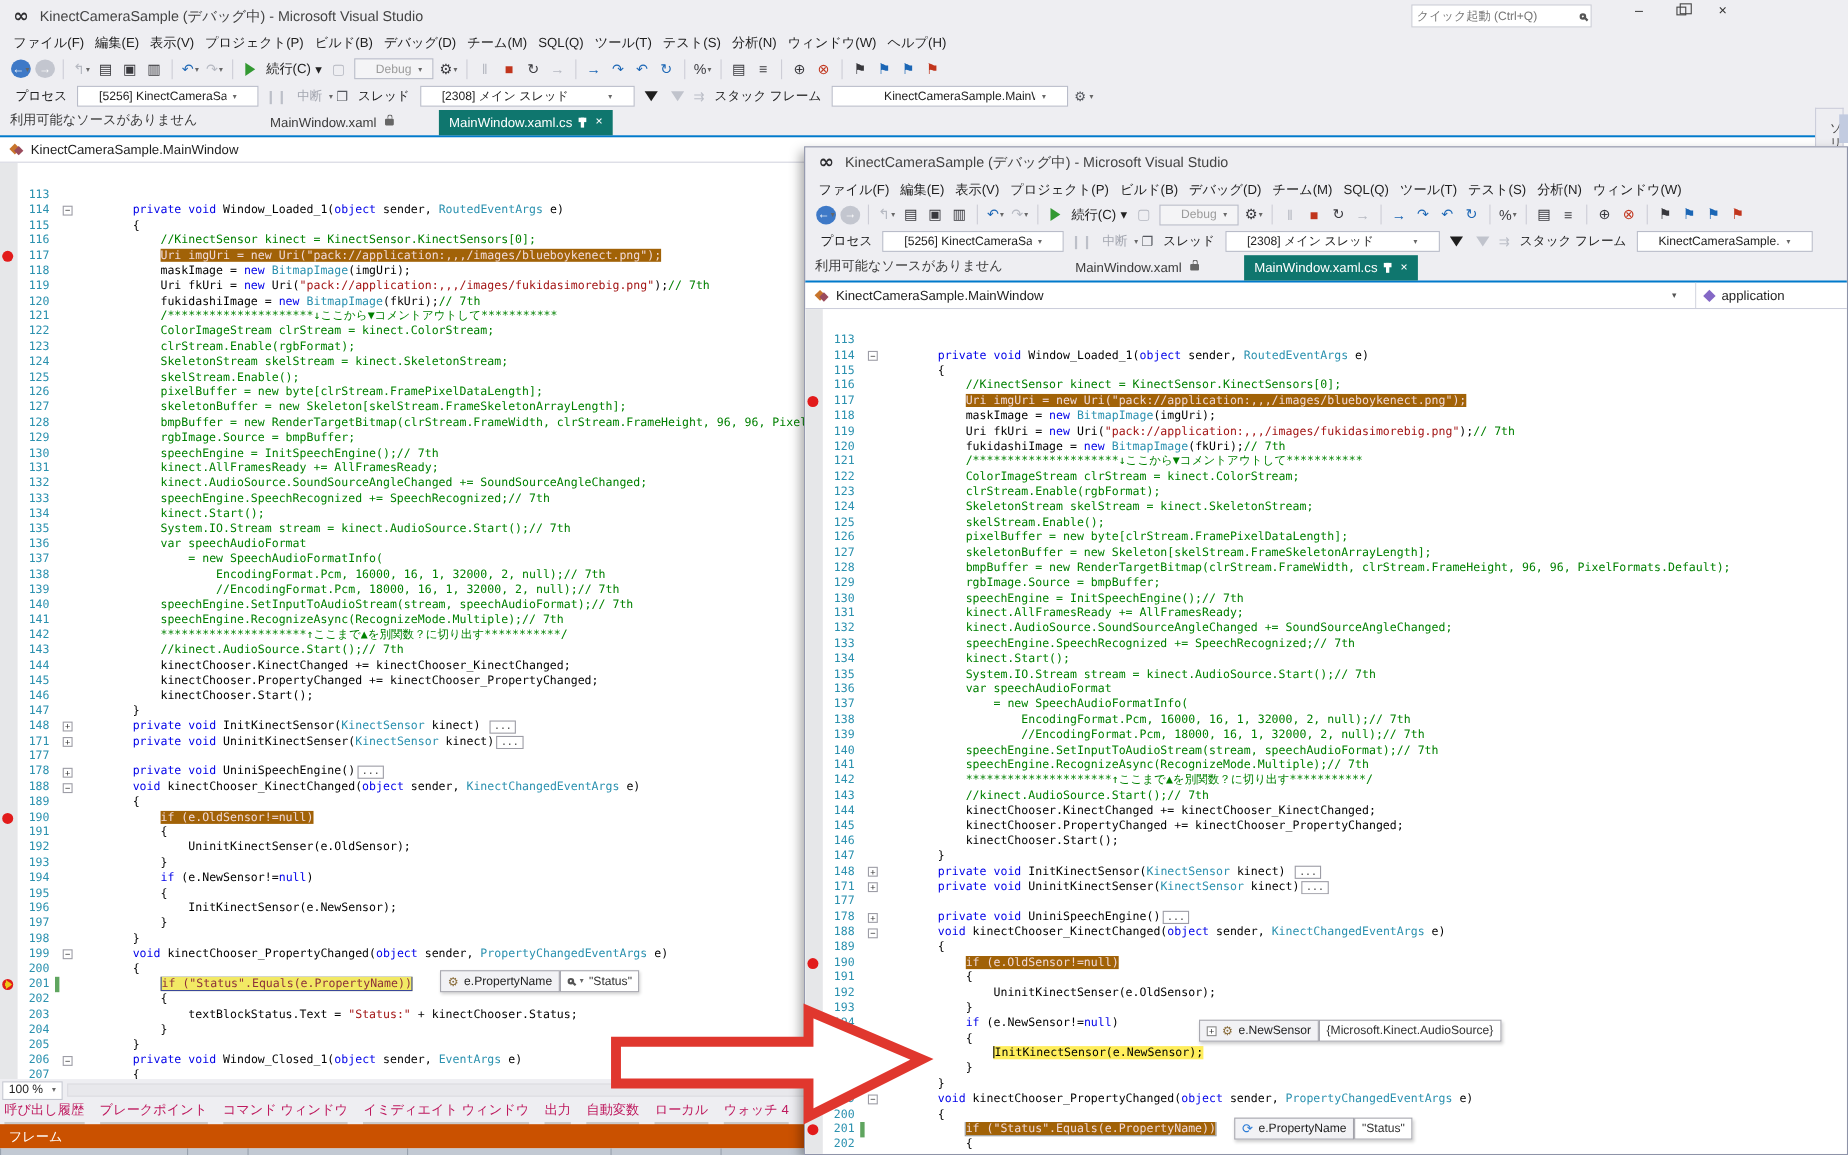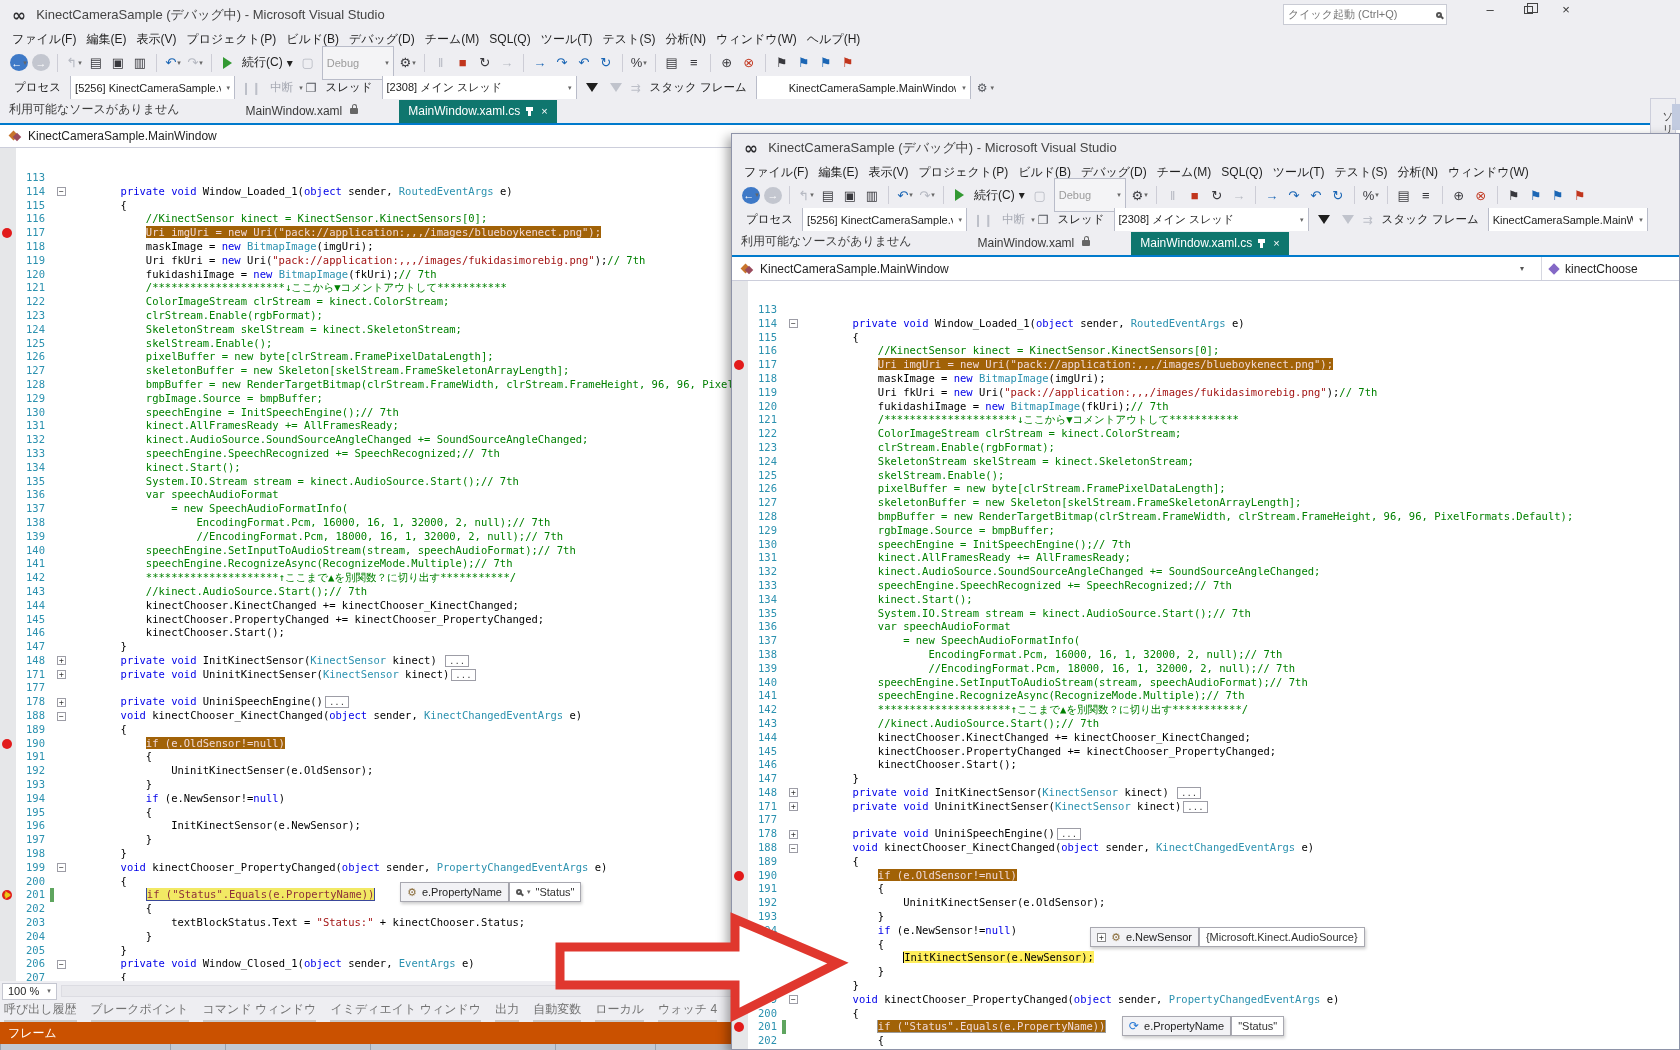--- a/index.html
+++ b/index.html
@@ -32,21 +32,21 @@
   .tbsep{width:1px;height:18px;background:#CDCDD6;margin:0 5px}
   .i-cb{background:#3E79C7;color:#fff;border-radius:50%;width:17px;height:17px;font-size:11px}
   .i-cg{background:#C3C6CF;color:#fff;border-radius:50%;width:17px;height:17px;font-size:11px}
   .i-dk{color:#38383D}
   .i-bl{color:#1B66B5}
   .i-rd{color:#C1351D}
   .i-dis{color:#B6B9C2}
   .contbtn{display:inline-flex;align-items:center;gap:4px;margin:0 4px;font-size:12px;color:#222}
   .contbtn .play{width:0;height:0;border:6px solid transparent;border-left:9px solid #339933;margin-left:2px}
   .combo{display:inline-flex;align-items:center;justify-content:space-between;background:#fff;
-    border:1px solid #B9BCC9;height:34px;font-size:11px;padding:0 4px;color:#222;margin:0 3px}
+    border:1px solid #B9BCC9;height:19px;font-size:11px;padding:0 19px;color:#222;margin:0 3px}
   .combo .dd{font-size:7px;color:#666;margin-left:6px}
   .combo.dis{color:#9B9B9B;background:#F4F4F6}
   
   .debugbar{height:23px;display:flex;align-items:center;padding-left:8px;font-size:11.5px;flex:none;white-space:nowrap;overflow:hidden}
   .dlabel{margin:4px 6px;color:#222}
   .dlabel.dis{color:#A3A6B0}
   .funnel{width:0;height:0;border-left:6px solid transparent;border-right:6px solid transparent;border-top:9px solid #1E1E1E;margin:0 6px}
   .funnel.dis{border-top-color:#C0C3CC}
   .smicon{font-size:12px;color:#55585F;margin:0 3px}
   .smicon.dis{color:#BCBFC8}
@@ -93,21 +93,21 @@
   .yarrow{position:absolute;left:1px;top:4.5px;width:6px;height:4px;background:#EFC718;box-shadow:0 0 1px #806000}
   .yarrow::after{content:'';position:absolute;right:-7px;top:-3.5px;border:5.5px solid transparent;border-left:7px solid #EFC718}
   .yarrow.small{transform:scale(.8);left:4px;top:5px}
   .caret{display:inline-block;width:1px;height:11px;background:#000;vertical-align:-2px}
   
   .zoomrow{height:20px;display:flex;align-items:center;flex:none;background:#EEEEF2}
   .zoombox{display:flex;align-items:center;background:#fff;border:1px solid #C4C6D0;height:17px;
     font-size:11px;padding:0 5px;margin-left:2px;gap:8px}
   .hscroll{flex:1;height:12px;background:#E8E8EC;margin:0 4px;border:1px solid #DCDCE2}
   .bottomtabs{height:21px;display:flex;align-items:flex-start;gap:14px;padding-left:4px;flex:none}
-  .btab{display:flex;flex-direction:column;align-items:flex-start;font-size:12px;color:#737373}
+  .btab{display:flex;flex-direction:column;align-items:flex-start;font-size:12px;color:#be185d}
   .btab .bar{height:7px;background:#CACACA;width:100%;margin-top:2px}
   .statusbar{height:22px;background:#CA5100;color:#fff;font-size:12px;display:flex;align-items:center;padding-left:8px;flex:none}
   .taskstrip{height:6px;background:#C2C9D3;display:flex;flex:none}
   .taskstrip div{border-left:1px solid #97A1AD;height:100%}
   
   .datatip{position:absolute;z-index:30;display:flex;font-size:11px;height:20px;align-items:stretch;white-space:nowrap}
   .dt-seg{display:flex;align-items:center;gap:5px;border:1px solid #A8A8B0;background:#F2F2F5;padding:0 6px;box-shadow:1px 2px 3px rgba(0,0,0,.2)}
   .dt-seg.val{background:#fff;color:#333}
   .wrench{color:#8A6D3B;font-size:11px}
   .refresh{color:#2B7BD6;font-size:12px}
@@ -965,21 +965,21 @@
         <span class="pin"></span>
         <span class="tabclose">×</span>
       </div>
     </div>
   <div class="breadcrumb" style="height:24px">
     <span class="classicon"></span>
     <span>KinectCameraSample.MainWindow</span>
     <span class="bc-dd" style="left:788px">▾</span>
     <div class="bc-right" style="width:138px">
       <span class="methodicon"></span>
-      <span>kinectChoose</span>
+      <span>application</span>
     </div>
   </div>
   <div class="editor">
     <div class="bpmargin"></div>
     <div class="codelines" style="padding-top:22px">
         <div class="crow">
           <span class="cg-bp"></span>
           <span class="cg-num">113</span>
           <span class="cg-chg"></span>
           <span class="cg-fold"></span>

